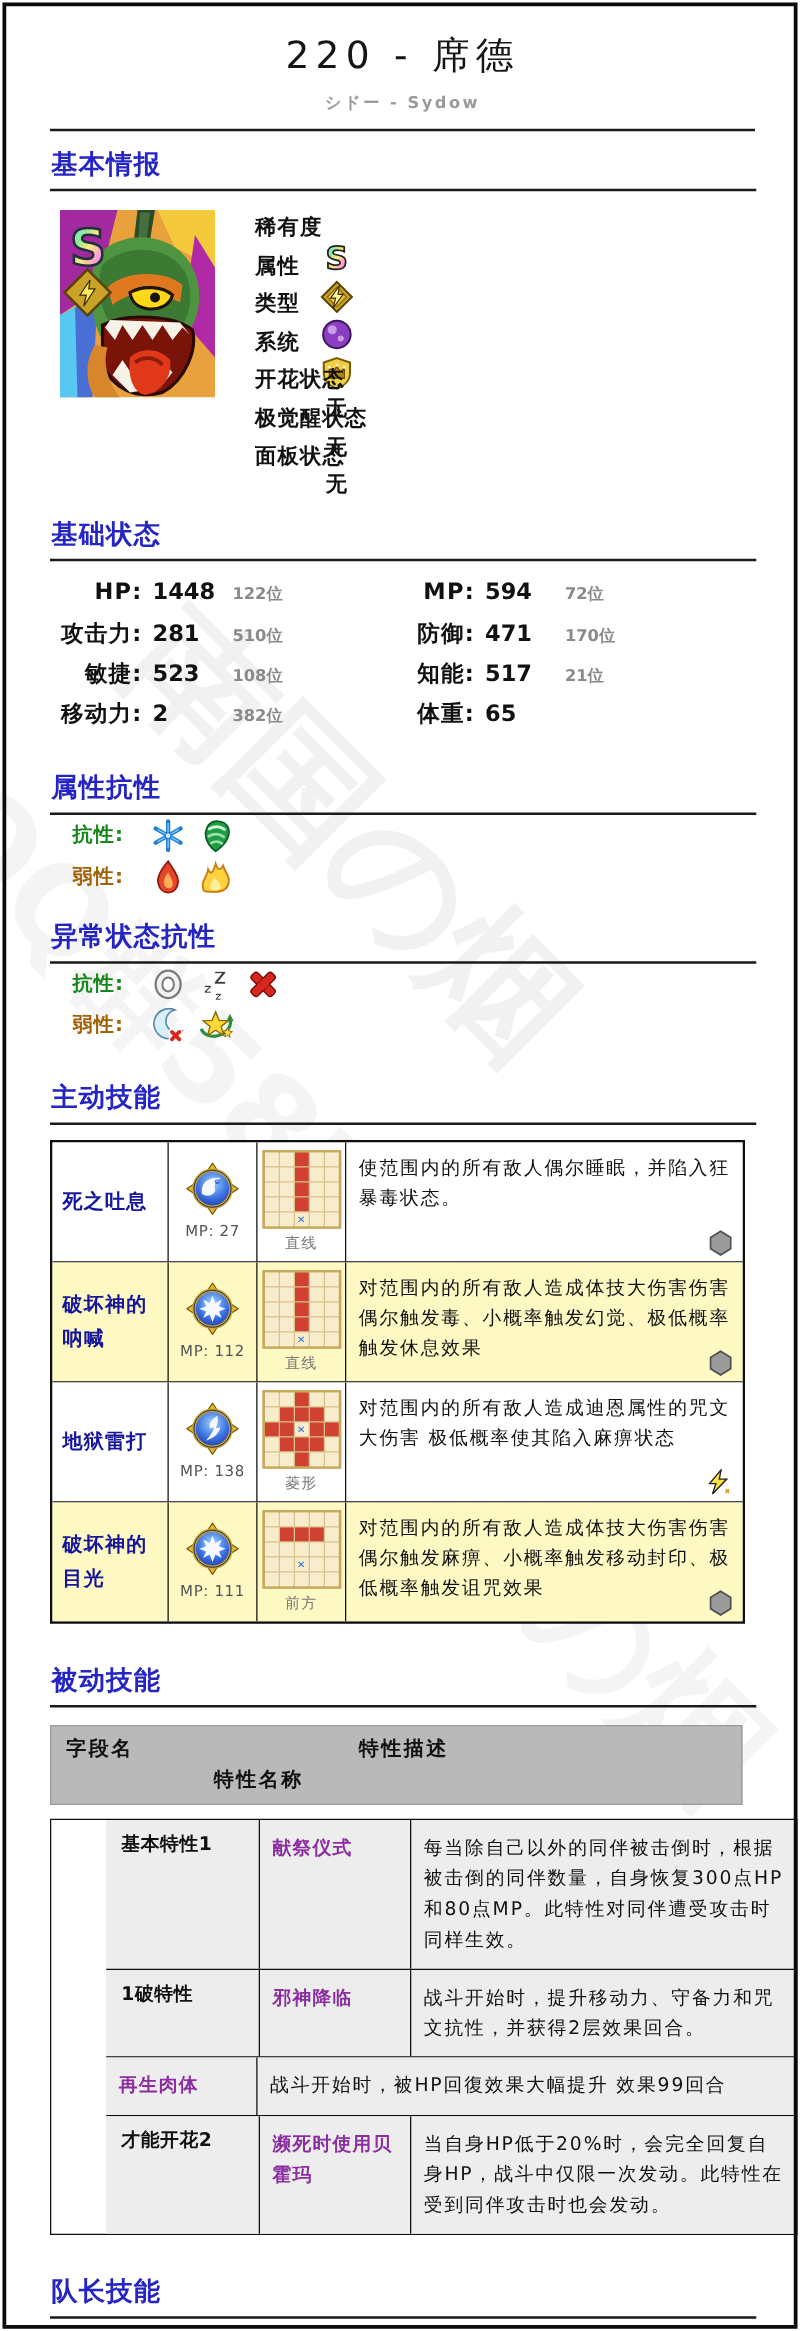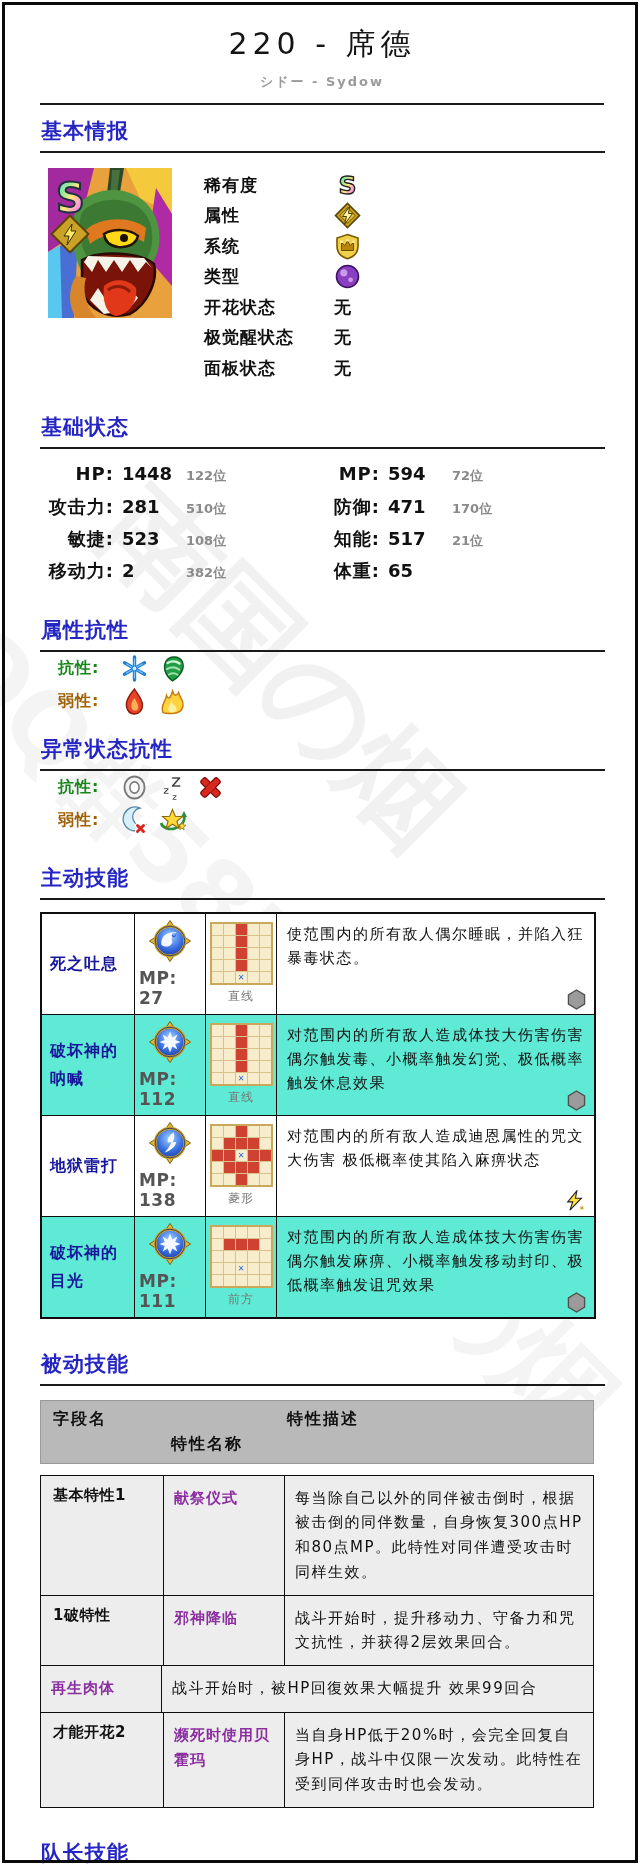--- a/index.html
+++ b/index.html
@@ -19,21 +19,21 @@
   .title-rule{height:0;border:none;border-top:2px solid #1a1a1a;margin:12px 0 0 0;width:564px;}
 
   
   .sec-h{width:564px;border-bottom:2px solid #1a1a1a;padding:0 0 6px 1px;margin:0;}
   .sec-h span{color:#2525c4;font-size:21px;font-weight:bold;letter-spacing:1px;}
 
   
   .info-wrap{display:flex;margin-top:15px;}
   .portrait{width:124px;height:150px;flex:0 0 auto;margin-left:8px;}
   .info-rows{margin-left:32px;padding-top:2px;}
-  .info-row{display:flex;align-items:center;height:30.5px;}
+  .info-row{display:flex;align-items:center;height:30.5px;flex-direction:column;}
   .info-label{width:130px;font-size:17px;font-weight:bold;letter-spacing:1px;}
   .info-val{font-size:17px;font-weight:bold;}
   .info-ic{display:inline-flex;width:27px;height:27px;}
 
   
   .stats{margin-top:14px;}
   .st-row{display:grid;grid-template-columns:82px 60px 128px 78px 60px auto;
           align-items:baseline;height:32px;}
   .st-label{text-align:right;font-size:18px;font-weight:bold;padding-right:8px;letter-spacing:1px;}
   .st-val{font-size:18px;font-weight:bold;}
@@ -45,45 +45,45 @@
   .res-label{font-size:16px;font-weight:bold;width:62px;letter-spacing:1px;}
   .res-label.green{color:#17871c;}
   .res-label.red{color:#a16207;}
   .res-icons{display:flex;gap:9px;}
   .res-icons span{display:inline-flex;width:29px;height:29px;}
 
   
   .sk-table{width:552px;border:2px solid #0e0e0e;margin-top:12px;}
   .sk-row{display:flex;border-bottom:1.5px solid #0e0e0e;background:#fff;}
   .sk-row:last-child{border-bottom:none;}
-  .sk-row.alt{background:#5eead4;}
+  .sk-row.alt{background:#fef9c3;}
   .sk-c{border-right:1.5px solid #0e0e0e;display:flex;flex-direction:column;
         align-items:center;justify-content:center;padding:6px 4px;}
   .sk-name{width:80px;justify-content:center;align-items:flex-start;padding-left:8px;}
   .sk-name span{color:#16169b;font-size:16px;font-weight:bold;line-height:1.7;letter-spacing:1px;}
   .sk-type{width:62px;}
-  .mp{font-size:17px;color:#555;font-weight:bold;margin-top:2px;letter-spacing:0.5px;}
+  .mp{font-size:12px;color:#555;font-weight:normal;margin-top:2px;letter-spacing:0.5px;}
   .sk-range{width:62px;}
   .rlabel{font-size:12px;color:#777;margin-top:3px;letter-spacing:1px;}
   .sk-desc{flex:1;border-right:none;position:relative;align-items:flex-start;justify-content:flex-start;
            padding:8px 10px 8px 10px;}
   .sk-desc > span.txt{font-size:15px;line-height:1.6;letter-spacing:1.5px;}
   .badge{position:absolute;right:8px;bottom:4px;display:inline-flex;}
   .grid{display:grid;grid-template-columns:repeat(5,11px);grid-auto-rows:11px;gap:1px;
         background:#d9c28a;border:2px solid #c9a85c;}
   .gcell{background:#f7eccb;font-size:8px;line-height:11px;text-align:center;}
   .gcell.red{background:#cf4130;}
   .gcell.xc{color:#2a6ad6;font-weight:bold;}
 
   
   .pt-head{display:flex;width:552px;background:#b9b9b9;border:1.5px solid #9a9a9a;margin-top:14px;}
   .pt-head div{font-size:16px;font-weight:bold;padding:8px 0 8px 12px;letter-spacing:2px;}
   .pt-h-field{width:106px;}
   .pt-h-trait{width:104px;margin-top:25px;}
-  .pt-table{width:552px;border:1.5px solid #0e0e0e;margin-top:11px;}
+  .pt-table{width:552px;border:1.5px solid #0e0e0e;margin-top:11px;padding-left:44px;}
   .pt-row{display:flex;border-bottom:1.5px solid #0e0e0e;background:#ededed;}
   .pt-row:last-child{border-bottom:none;}
   .pt-field{width:106px;border-right:1.5px solid #0e0e0e;padding:10px 4px 10px 12px;
             font-size:15px;font-weight:bold;letter-spacing:0.5px;}
   .pt-trait{width:104px;border-right:1.5px solid #0e0e0e;padding:10px 6px 10px 10px;
             font-size:15px;font-weight:bold;color:#8b2fa0;line-height:1.7;letter-spacing:1px;}
   .pt-desc{flex:1;padding:10px 10px;font-size:15px;line-height:1.65;letter-spacing:1.5px;}
   
   .mt-sec1{margin-top:11px;}
   .mt-sec2{margin-top:28px;}
@@ -176,38 +176,38 @@
           <span class="info-label">属性</span>
           <span class="info-ic">
             <svg viewBox="0 0 27 27">
               <rect x="5" y="5" width="17" height="17" transform="rotate(45 13.5 13.5)" fill="#c9a227" stroke="#5a4400" stroke-width="1.6"></rect>
               <rect x="8" y="8" width="11" height="11" transform="rotate(45 13.5 13.5)" fill="#e3c23c" stroke="#8a6a00" stroke-width="1"></rect>
               <polygon points="15.5,4.5 8.5,14.5 12.5,14.5 10.5,22.5 18.5,11.5 14.5,11.5" fill="#fff6a0" stroke="#3a2c00" stroke-width="0.9"></polygon>
             </svg>
           </span>
         </div>
         <div class="info-row">
+          <span class="info-label">类型</span>
+          <span class="info-ic">
+            <svg viewBox="0 0 27 27">
+              <circle cx="13.5" cy="13.5" r="11" fill="#8a3fc0" stroke="#3d1460" stroke-width="1.6"></circle>
+              <circle cx="9.8" cy="9.8" r="3.6" fill="#cb9ae8"></circle>
+              <circle cx="16.6" cy="16.8" r="2.4" fill="#cb9ae8"></circle>
+            </svg>
+          </span>
+        </div>
+        <div class="info-row">
           <span class="info-label">系统</span>
           <span class="info-ic">
             <svg viewBox="0 0 27 27">
               <path d="M13.5,1.5 L24,5 V13 C24,19.5 19.5,24 13.5,25.8 C7.5,24 3,19.5 3,13 V5 Z" fill="#f0cf4a" stroke="#7a5a00" stroke-width="1.6"></path>
               <path d="M7.5,17.5 L7.5,9.5 L10.8,12.5 L13.5,8 L16.2,12.5 L19.5,9.5 L19.5,17.5 Z" fill="#b8860b" stroke="#6b4e00" stroke-width="1"></path>
               <circle cx="7.5" cy="8.8" r="1.2" fill="#fff2b0"></circle>
                 <circle cx="13.5" cy="7.2" r="1.2" fill="#fff2b0"></circle>
                 <circle cx="19.5" cy="8.8" r="1.2" fill="#fff2b0"></circle>
-            </svg>
-          </span>
-        </div>
-        <div class="info-row">
-          <span class="info-label">类型</span>
-          <span class="info-ic">
-            <svg viewBox="0 0 27 27">
-              <circle cx="13.5" cy="13.5" r="11" fill="#8a3fc0" stroke="#3d1460" stroke-width="1.6"></circle>
-              <circle cx="9.8" cy="9.8" r="3.6" fill="#cb9ae8"></circle>
-              <circle cx="16.6" cy="16.8" r="2.4" fill="#cb9ae8"></circle>
             </svg>
           </span>
         </div>
         <div class="info-row">
           <span class="info-label">开花状态</span>
           <span class="info-val">无</span>
         </div>
         <div class="info-row">
           <span class="info-label">极觉醒状态</span>
           <span class="info-val">无</span>

